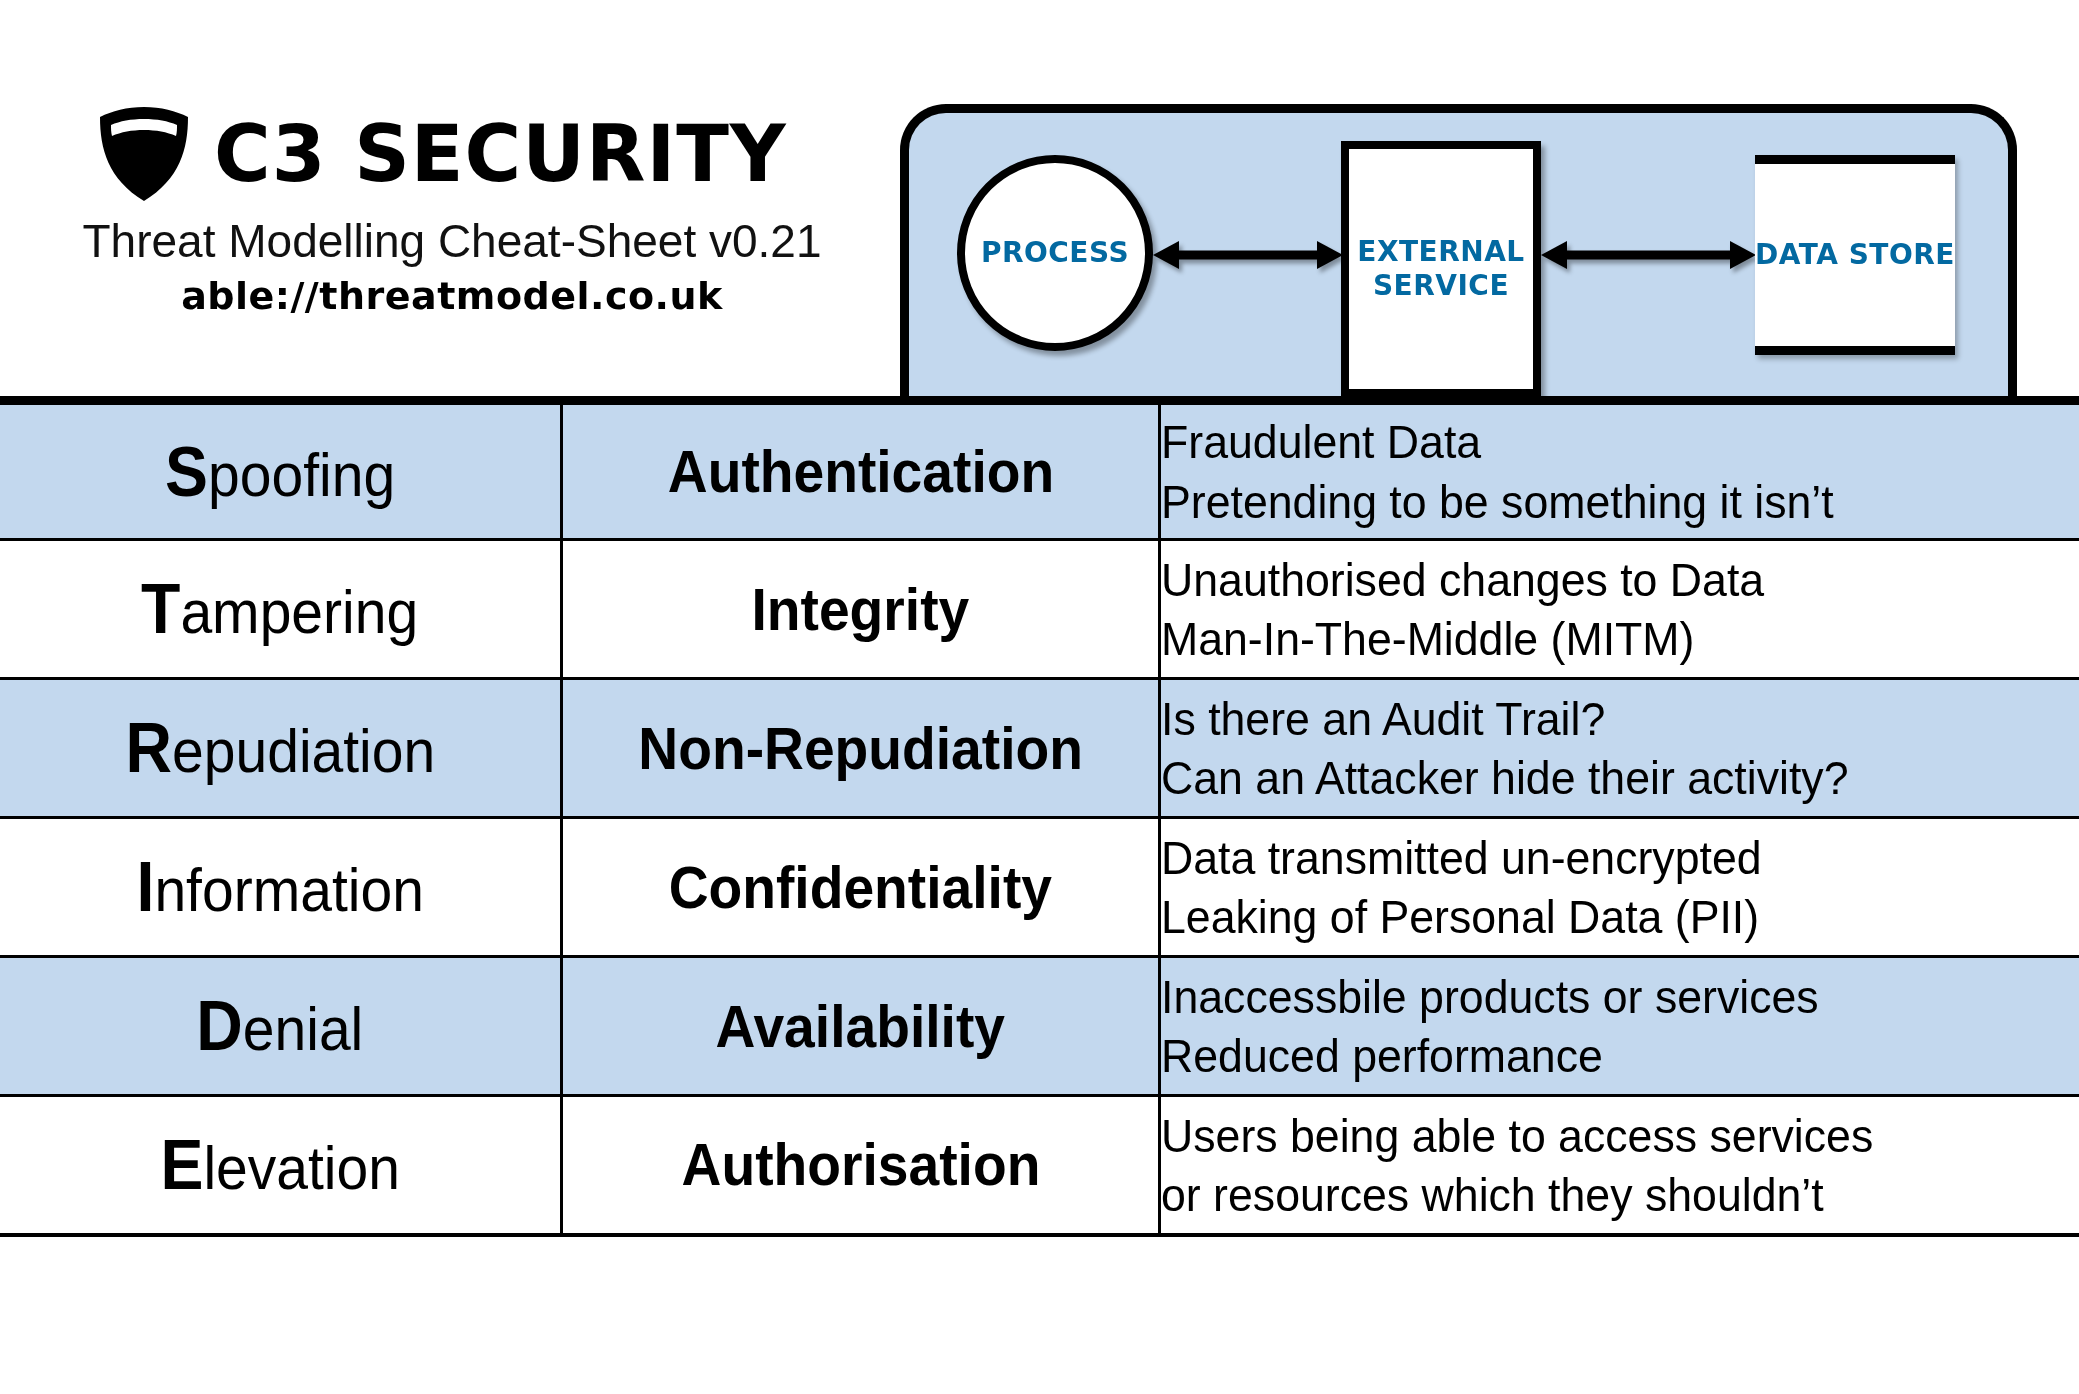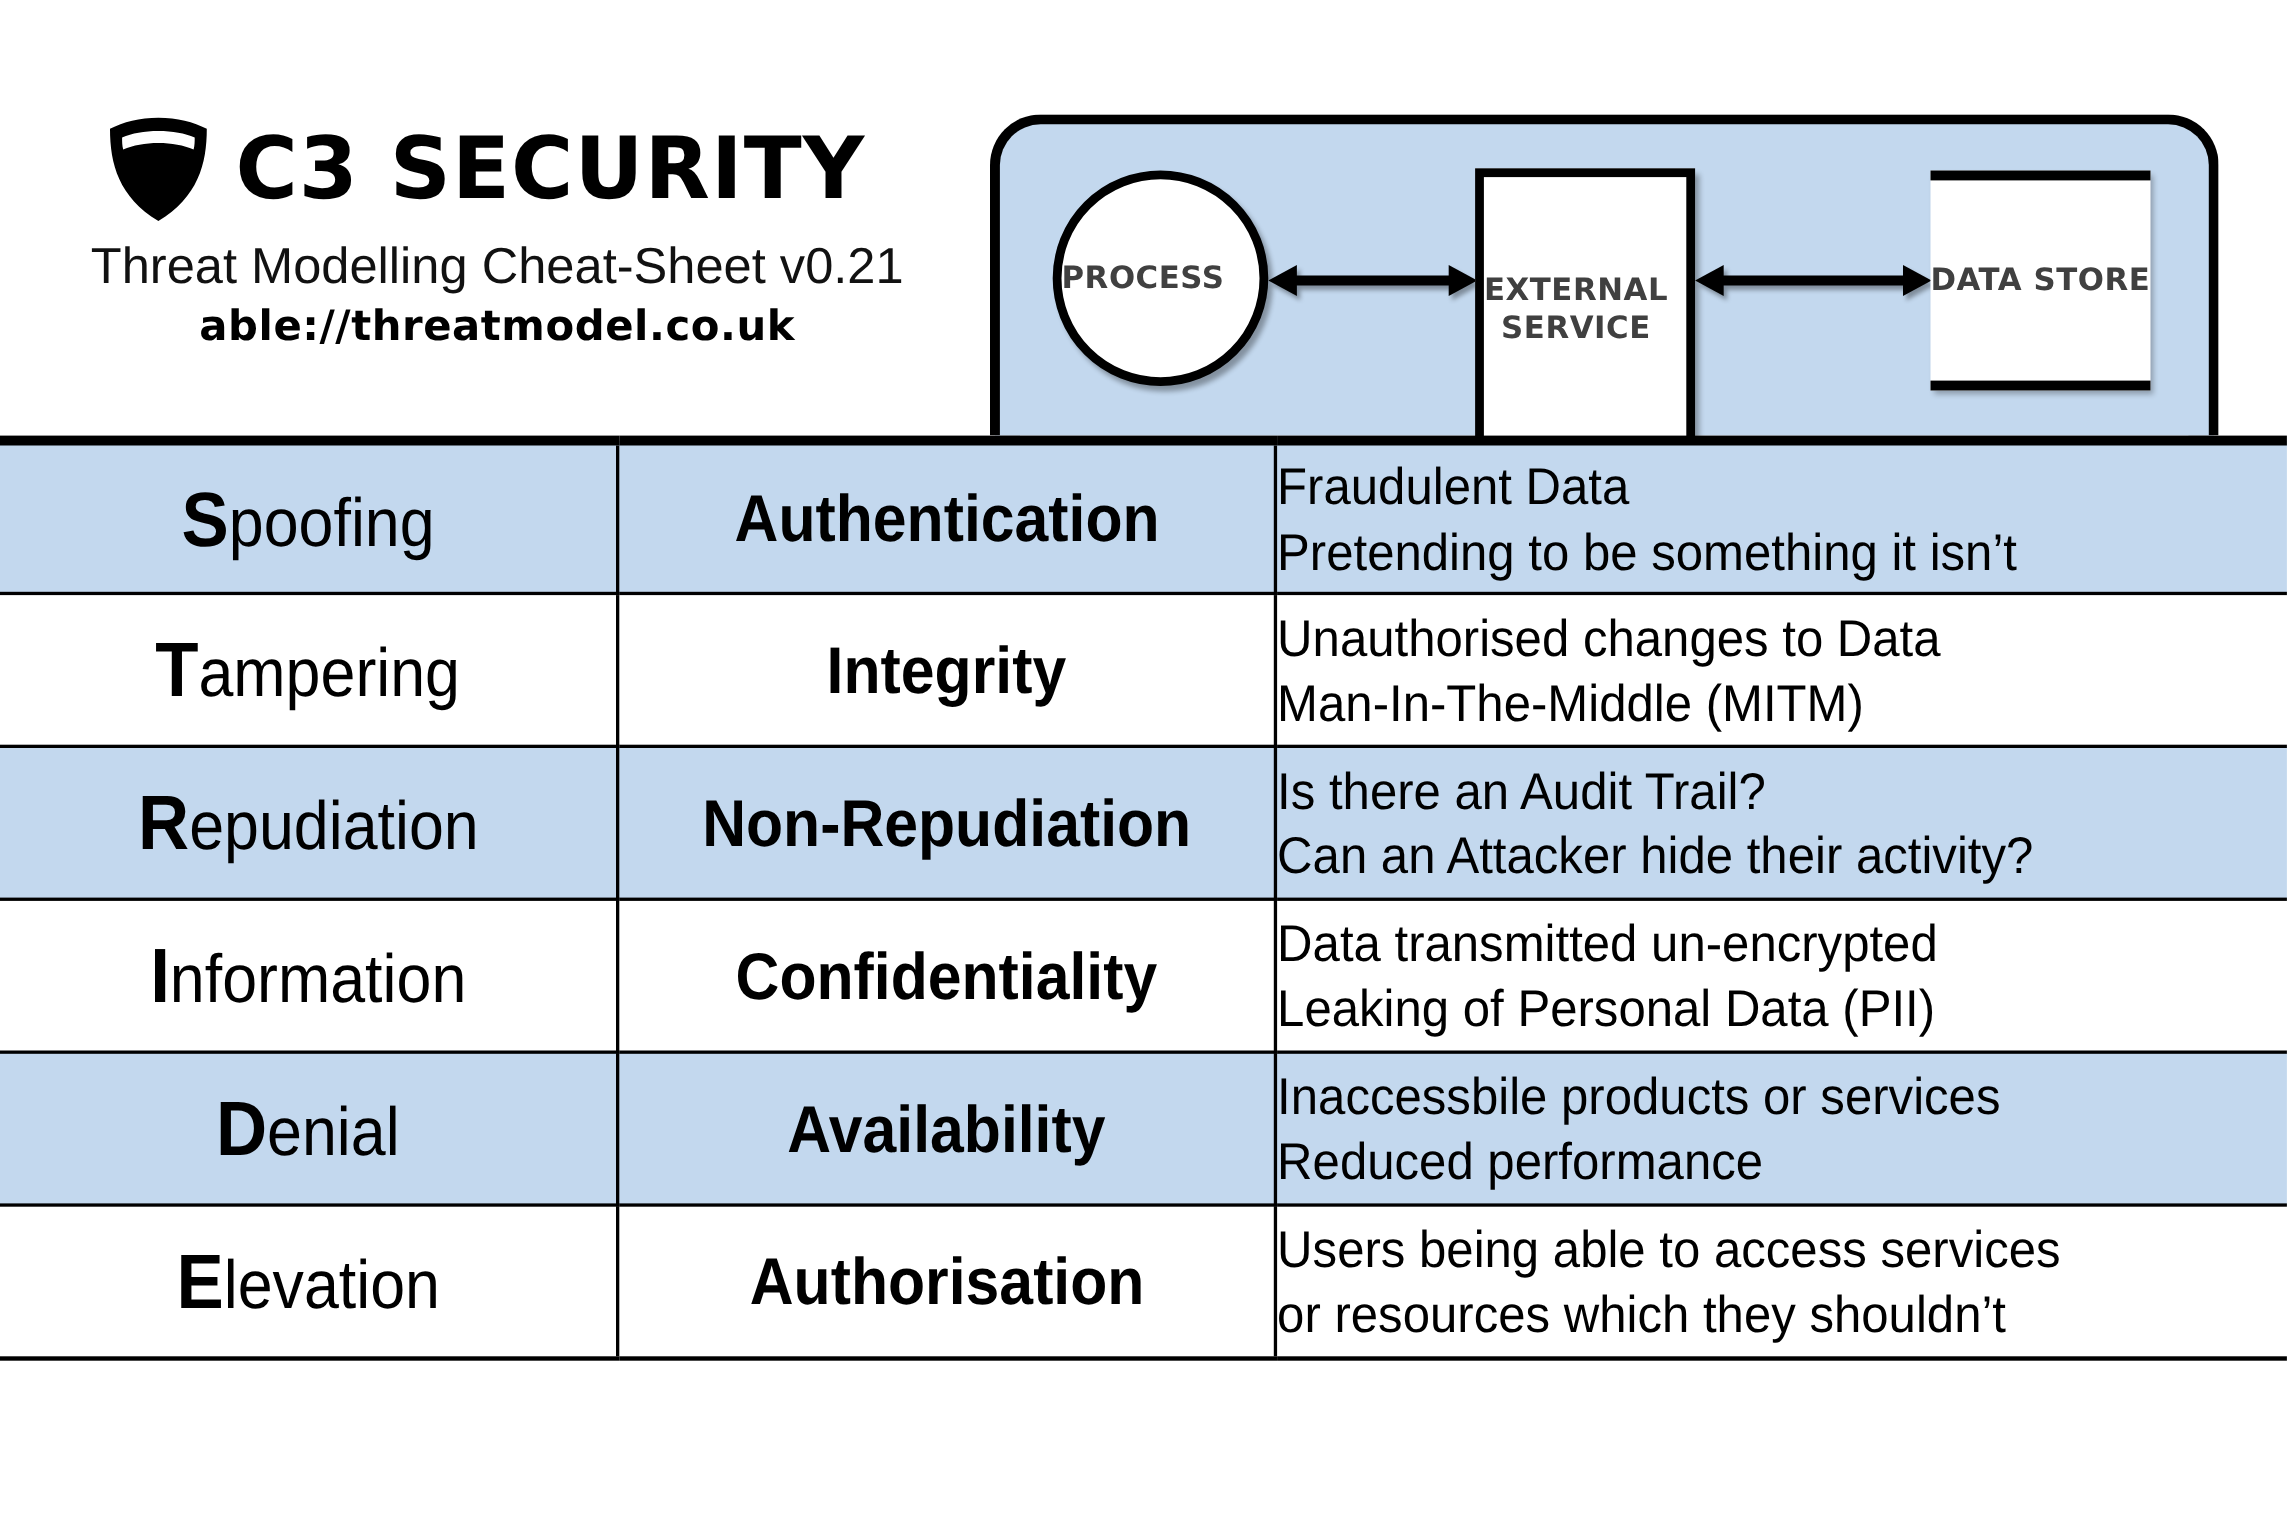--- a/index.html
+++ b/index.html
@@ -93,44 +93,44 @@
     border-top-left-radius: 46px;
     border-top-right-radius: 46px;
     box-sizing: border-box;
   }
 
   .node {
     position: absolute;
     background: #ffffff;
     display: flex;
     align-items: center;
-    justify-content: flex-start;
+    justify-content: center;
     text-align: center;
     font-family: "DejaVu Sans", sans-serif;
     font-weight: 700;
     font-size: 28px;
     letter-spacing: 0.5px;
     line-height: 1.22;
-    color: #404040;
+    color: #0369a1;
     box-sizing: border-box;
     box-shadow: 4px 5px 5px rgba(0,0,0,0.33);
   }
 
   #node-process {
     left: 48px;
     top: 42px;
     width: 196px;
     height: 196px;
     border: 8px solid #000;
     border-radius: 50%;
   }
 
   #node-external-service {
     left: 432px;
-    top: 40px;
+    top: 28px;
     width: 200px;
     height: 256px;
     border: 8px solid #000;
   }
 
   #node-data-store {
     left: 846px;
     top: 42px;
     width: 200px;
     height: 200px;

